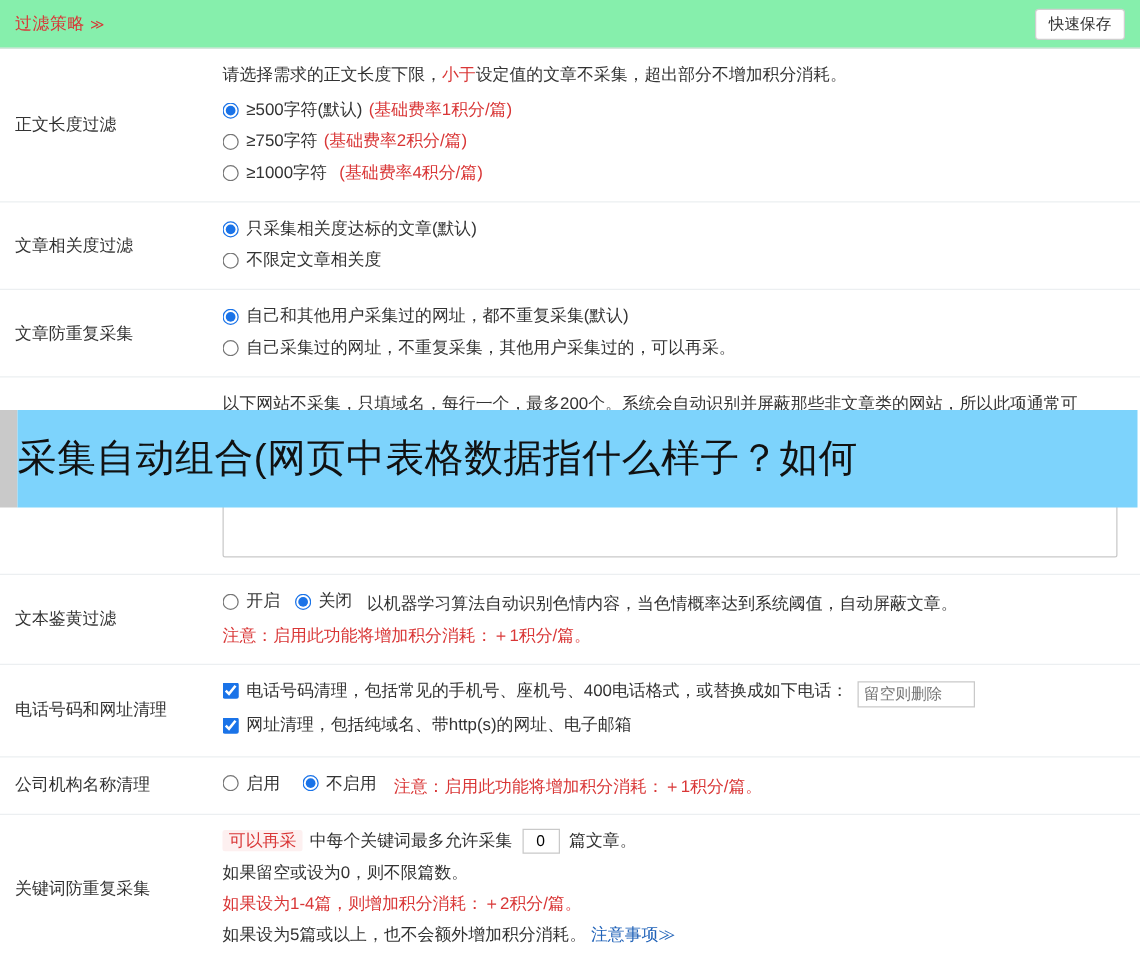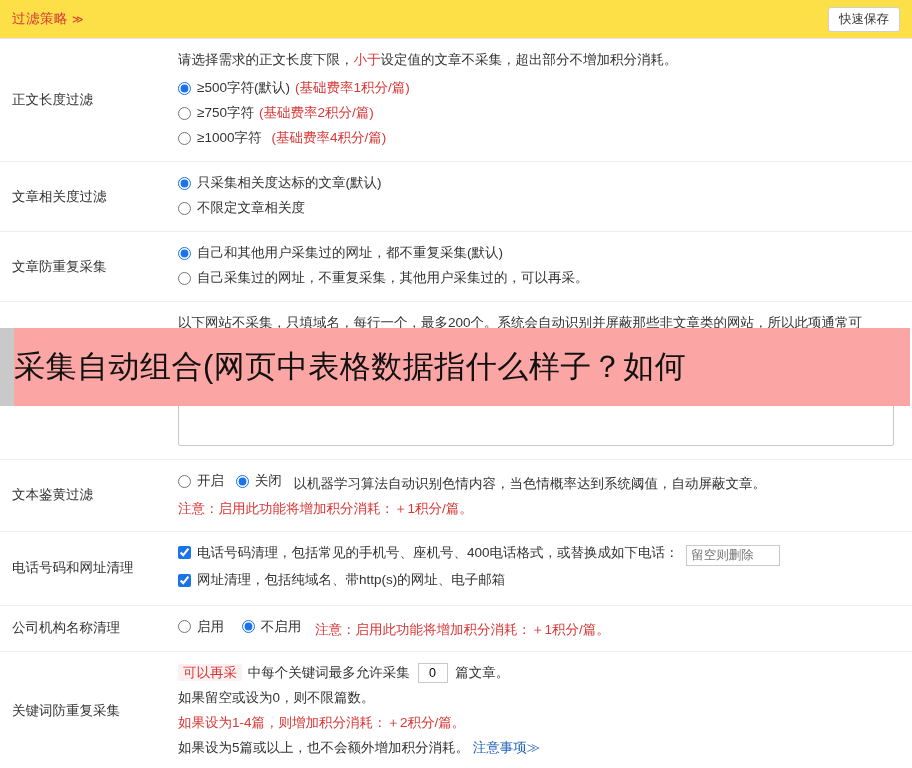--- a/index.html
+++ b/index.html
@@ -10,21 +10,21 @@
     font-family: "Liberation Sans", sans-serif;
     font-size: 13px;
     color: #333;
     overflow: hidden;
   }
   .page { width: 912px; height: 768px; position: relative; }
 
   
   .header {
     height: 39px;
-    background: #fde047;
+    background: #86efac;
     border-bottom: 1px solid #e3e3e3;
     display: flex;
     align-items: center;
     padding: 0 14px 0 12px;
     position: relative;
   }
   .header-title {
     color: #d93636;
     font-size: 13.5px;
     letter-spacing: .5px;
@@ -127,21 +127,21 @@
   }
   .note-link { color: #2062b8; cursor: pointer; text-align: right; }
 
   
   .overlay-caption {
     position: absolute;
     left: 14px;
     top: 328px;
     width: 896px;
     height: 78px;
-    background: #fca5a5;
+    background: #7dd3fc;
     display: flex;
     align-items: center;
     padding-left: 0px;
     z-index: 50;
   }
   .overlay-caption span {
     font-size: 31px;
     color: #111;
     white-space: nowrap;
     letter-spacing: .5px;

